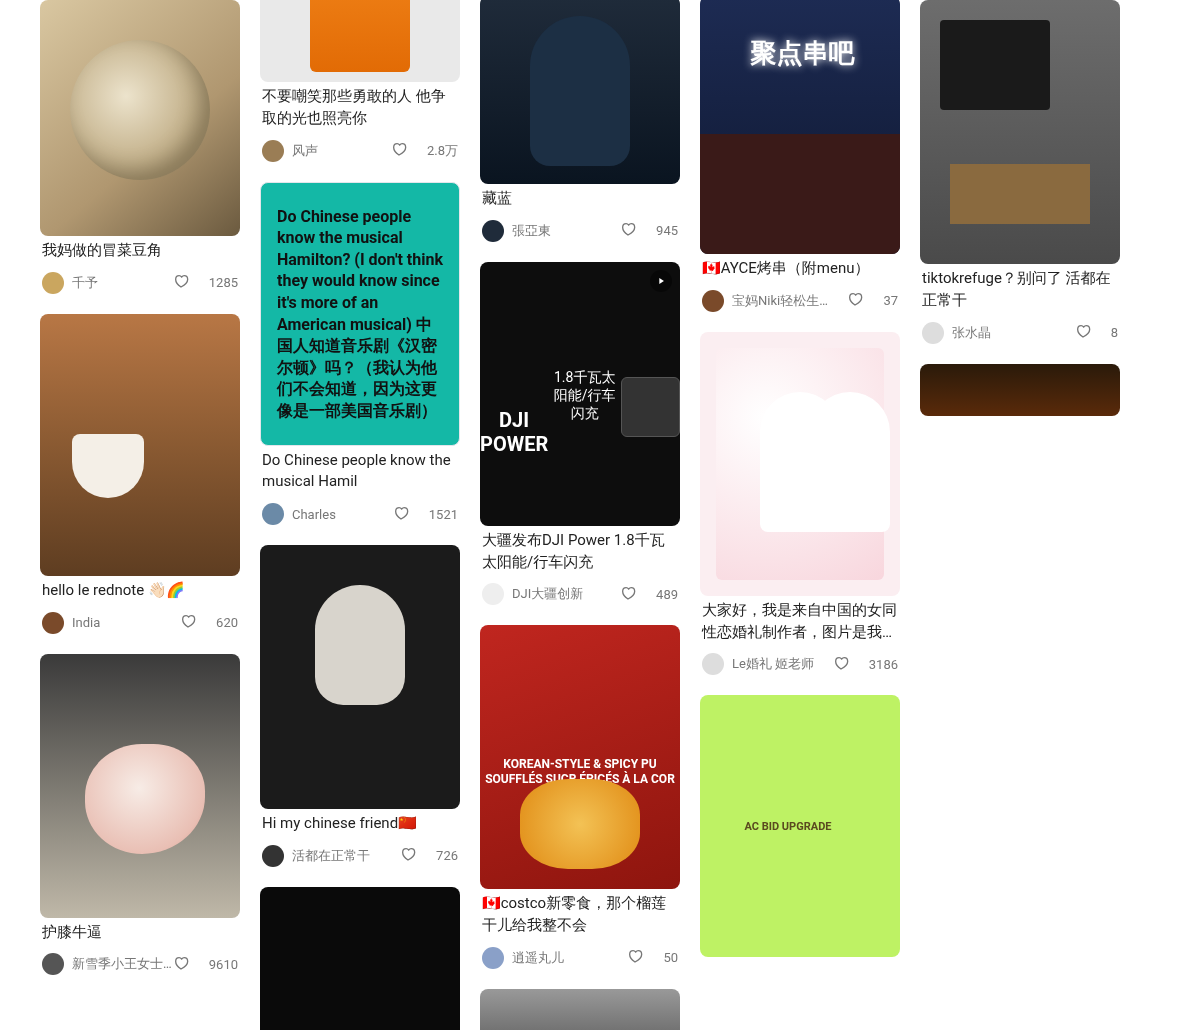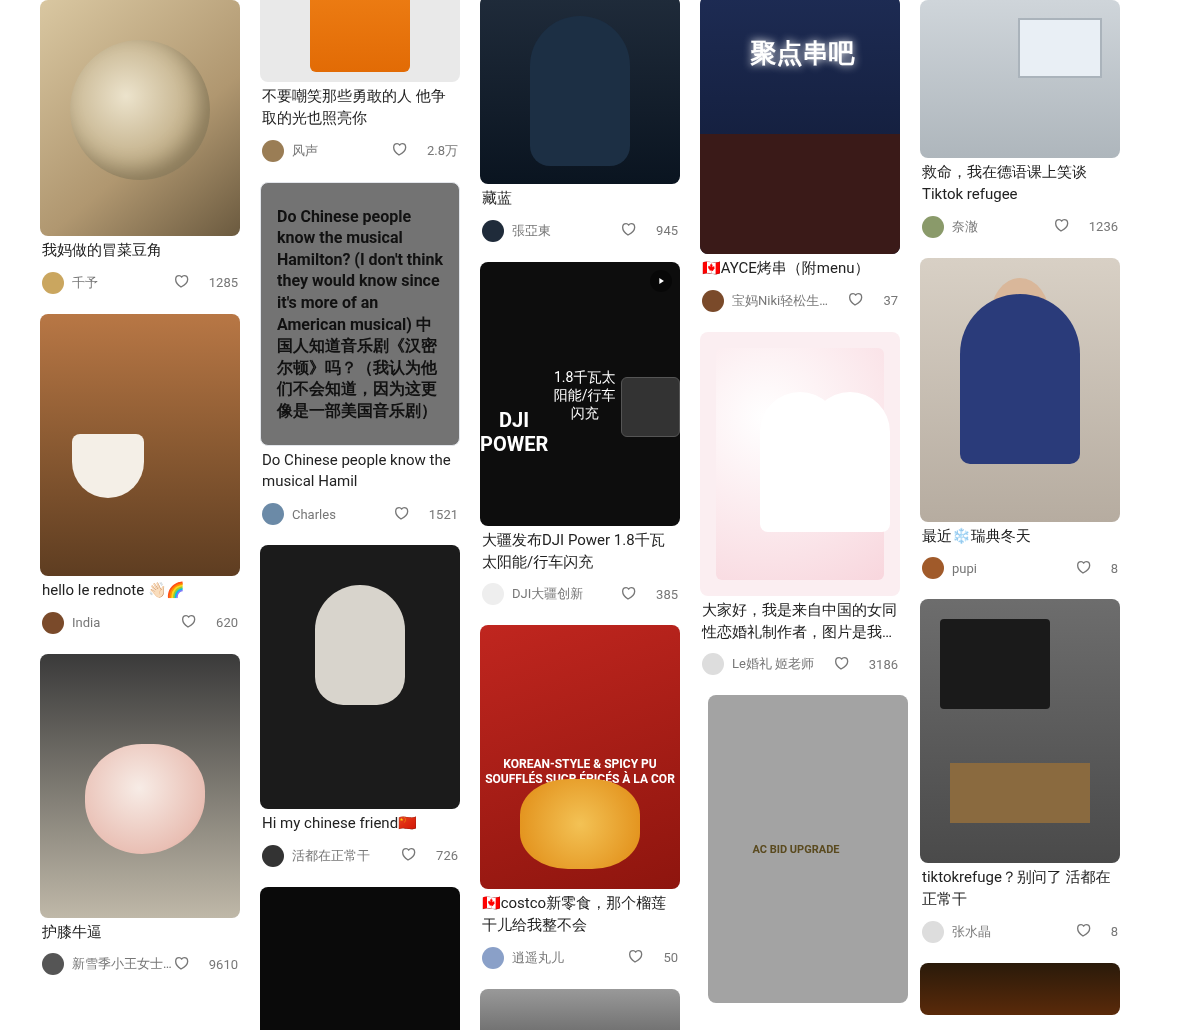--- a/index.html
+++ b/index.html
@@ -91,42 +91,42 @@
 
   
   .t-food1 { height: 236px; background: linear-gradient(140deg,#d9c7a1,#b09770 60%,#6b5a3f); }
   .t-food1::after { content:""; position:absolute; left:30px; top:40px; width:140px; height:140px; border-radius:50%; background:radial-gradient(circle at 40% 40%,#ece3cc,#b9a47a 70%); box-shadow: inset -10px -10px 20px rgba(0,0,0,.25);}
   .t-coffee { height: 262px; background: linear-gradient(180deg,#b87745,#8a5a32 50%,#5e3d21); }
   .t-coffee::after { content:""; position:absolute; left:32px; top:120px; width:72px; height:64px; background:#f4efe7; border-radius: 8px 8px 36px 36px; }
   .t-knee { height: 264px; background: linear-gradient(180deg,#3a3a3a,#bfb8a8); }
   .t-knee::after { content:""; position:absolute; left:45px; top:90px; width:120px; height:110px; border-radius:50% 45% 55% 50%; background: radial-gradient(circle at 45% 40%, #f7ece6,#e9bfb4 70%,#d58f80);}
   .t-orange { height: 164px; background:#e9e9e9; position:relative;}
   .t-orange::after{content:"";position:absolute;inset:10px 50px 10px 50px;background:linear-gradient(180deg,#f58a1f,#e26b05);border-radius:6px;}
-  .t-textcard { height: 264px; background:#737373; border:1px solid #e3e6eb; }
+  .t-textcard { height: 264px; background:#14b8a6; border:1px solid #e3e6eb; }
   .t-textcard .inner { padding:18px 16px; font-size:16px; font-weight:700; color:#111; line-height:1.35;}
   .t-bw { height: 264px; background:#1b1b1b; }
   .t-bw::after{content:"";position:absolute;left:55px;top:40px;width:90px;height:120px;background:#d8d4cc;border-radius:48px 48px 30px 30px;}
   .t-blackperson { height: 296px; background:#0a0a0a;}
   .t-portrait { height:188px; background: linear-gradient(180deg,#1f2b3a,#0a1420);}
   .t-portrait::after{content:"";position:absolute;left:50px;top:20px;width:100px;height:150px;background:#1c2f44;border-radius:50px 50px 20px 20px;}
   .t-dji { height: 264px; background:#0d0d0d; color:#fff; text-align:center;}
   .t-dji .dji-title{ margin-top:76px; font-size:20px; font-weight:700;}
   .t-dji .dji-sub{ font-size:14px; margin-top:4px;}
   .t-dji .box{ margin:26px auto 0; width:120px;height:60px;background:#333;border-radius:6px;border:1px solid #555;}
   .t-snack { height: 264px; background: linear-gradient(160deg,#c0261f,#8e150e);}
   .t-snack .bagtxt{ color:#fff; font-weight:700; text-align:center; font-size:12px; padding-top:30px; line-height:1.3;}
   .t-snack::after{ content:""; position:absolute; left:40px; bottom:20px; width:120px;height:90px; background:radial-gradient(circle,#f3c255,#e08a13); border-radius:40%;}
   .t-grad { height: 92px; background: linear-gradient(180deg,#999,#444);}
   .t-store { height: 258px; background: linear-gradient(180deg,#1d2b53,#0e1730);}
   .t-store .sign{ position:absolute; top:40px; left:5px; right:0; text-align:center; color:#fff; font-size:26px; font-weight:700; text-shadow:0 0 8px #fff;}
   .t-store .bld{ position:absolute; bottom:0; left:0; right:0; height:120px; background:#3a1a18;}
   .t-wedding { height: 264px; background:#fbeef1;}
   .t-wedding::before{content:"";position:absolute;inset:16px;border-radius:6px;background:radial-gradient(circle at 30% 30%,#fff,#f8d6dd);}
   .t-wedding::after{content:"";position:absolute;left:60px;top:60px;width:80px;height:140px;background:#fff;border-radius:40px 40px 8px 8px; box-shadow:50px 0 0 #fff;}
-  .t-doc { height: 308px; background:#a3a3a3;margin-left:8px;}
+  .t-doc { height: 262px; background:#bef264;}
   .t-doc .head{ height:40px; display:flex;align-items:center;justify-content:center;font-size:11px;font-weight:700;color:#5a4a1f;}
   .t-doc .body{ margin:8px 12px; height:200px; background:#2a2a2a; border-radius:2px;}
   .t-office1 { height: 158px; background: linear-gradient(180deg,#cfd5da,#aeb6bc);}
   .t-office1::after{content:"";position:absolute;right:18px;top:18px;width:80px;height:56px;background:#e9eff5;border:2px solid #aab3bb;}
   .t-selfie { height: 264px; background: linear-gradient(180deg,#d8d0c5,#b6aca0);}
   .t-selfie::after{content:"";position:absolute;left:40px;top:36px;width:120px;height:170px;background:#2a3b7a;border-radius:60px 60px 10px 10px;}
   .t-selfie::before{content:"";position:absolute;left:70px;top:20px;width:60px;height:80px;background:#d9b79a;border-radius:50%;}
   .t-office2 { height: 264px; background: linear-gradient(180deg,#6d6d6d,#4a4a4a);}
   .t-office2::before{content:"";position:absolute;left:20px;top:20px;width:110px;height:90px;background:#1a1a1a;border-radius:4px;}
   .t-office2::after{content:"";position:absolute;left:30px;bottom:40px;width:140px;height:60px;background:#8a6a3f;}
@@ -272,21 +272,21 @@
         <div class="title">大疆发布DJI Power 1.8千瓦太阳能/行车闪充</div>
         <div class="meta">
           <div class="author">
             <div class="avatar" style="background: rgb(238, 238, 238);"></div>
             <div class="author-name">DJI大疆创新</div>
           </div>
           <div class="likes">
             <span><svg width="16" height="16" viewBox="0 0 24 24" stroke-width="2">
                 <path d="M12 21s-8-5.2-8-11.3C4 6.1 6.5 4 9.2 4c1.6 0 2.9.9 3.8 2 0.9-1.1 2.2-2 3.8-2C19.5 4 22 6.1 22 9.7 22 15.8 12 21 12 21z"></path>
               </svg></span>
-            <span>385</span>
+            <span>489</span>
           </div>
         </div>
       </div>
       <div class="card">
         <div class="thumb t-snack">
           <div class="bagtxt">KOREAN-STYLE
  &amp; SPICY PU
 SOUFFLÉS SUCR
 ÉPICÉS À LA COR</div>
         </div>
@@ -346,52 +346,20 @@
       </div>
       <div class="card">
         <div class="thumb t-doc">
           <div class="head">AC BID UPGRADE</div>
           <div class="body"></div>
         </div>
       </div>
     </div>
     <div class="col">
       <div class="card">
-        <div class="thumb t-office1"></div>
-        <div class="title">救命，我在德语课上笑谈Tiktok refugee</div>
-        <div class="meta">
-          <div class="author">
-            <div class="avatar" style="background: rgb(138, 154, 106);"></div>
-            <div class="author-name">奈澈</div>
-          </div>
-          <div class="likes">
-            <span><svg width="16" height="16" viewBox="0 0 24 24" stroke-width="2">
-                <path d="M12 21s-8-5.2-8-11.3C4 6.1 6.5 4 9.2 4c1.6 0 2.9.9 3.8 2 0.9-1.1 2.2-2 3.8-2C19.5 4 22 6.1 22 9.7 22 15.8 12 21 12 21z"></path>
-              </svg></span>
-            <span>1236</span>
-          </div>
-        </div>
-      </div>
-      <div class="card">
-        <div class="thumb t-selfie"></div>
-        <div class="title">最近❄️瑞典冬天</div>
-        <div class="meta">
-          <div class="author">
-            <div class="avatar" style="background: rgb(160, 90, 42);"></div>
-            <div class="author-name">pupi</div>
-          </div>
-          <div class="likes">
-            <span><svg width="16" height="16" viewBox="0 0 24 24" stroke-width="2">
-                <path d="M12 21s-8-5.2-8-11.3C4 6.1 6.5 4 9.2 4c1.6 0 2.9.9 3.8 2 0.9-1.1 2.2-2 3.8-2C19.5 4 22 6.1 22 9.7 22 15.8 12 21 12 21z"></path>
-              </svg></span>
-            <span>8</span>
-          </div>
-        </div>
-      </div>
-      <div class="card">
         <div class="thumb t-office2"></div>
         <div class="title">tiktokrefuge？别问了 活都在正常干</div>
         <div class="meta">
           <div class="author">
             <div class="avatar" style="background: rgb(221, 221, 221);"></div>
             <div class="author-name">张水晶</div>
           </div>
           <div class="likes">
             <span><svg width="16" height="16" viewBox="0 0 24 24" stroke-width="2">
                 <path d="M12 21s-8-5.2-8-11.3C4 6.1 6.5 4 9.2 4c1.6 0 2.9.9 3.8 2 0.9-1.1 2.2-2 3.8-2C19.5 4 22 6.1 22 9.7 22 15.8 12 21 12 21z"></path>

